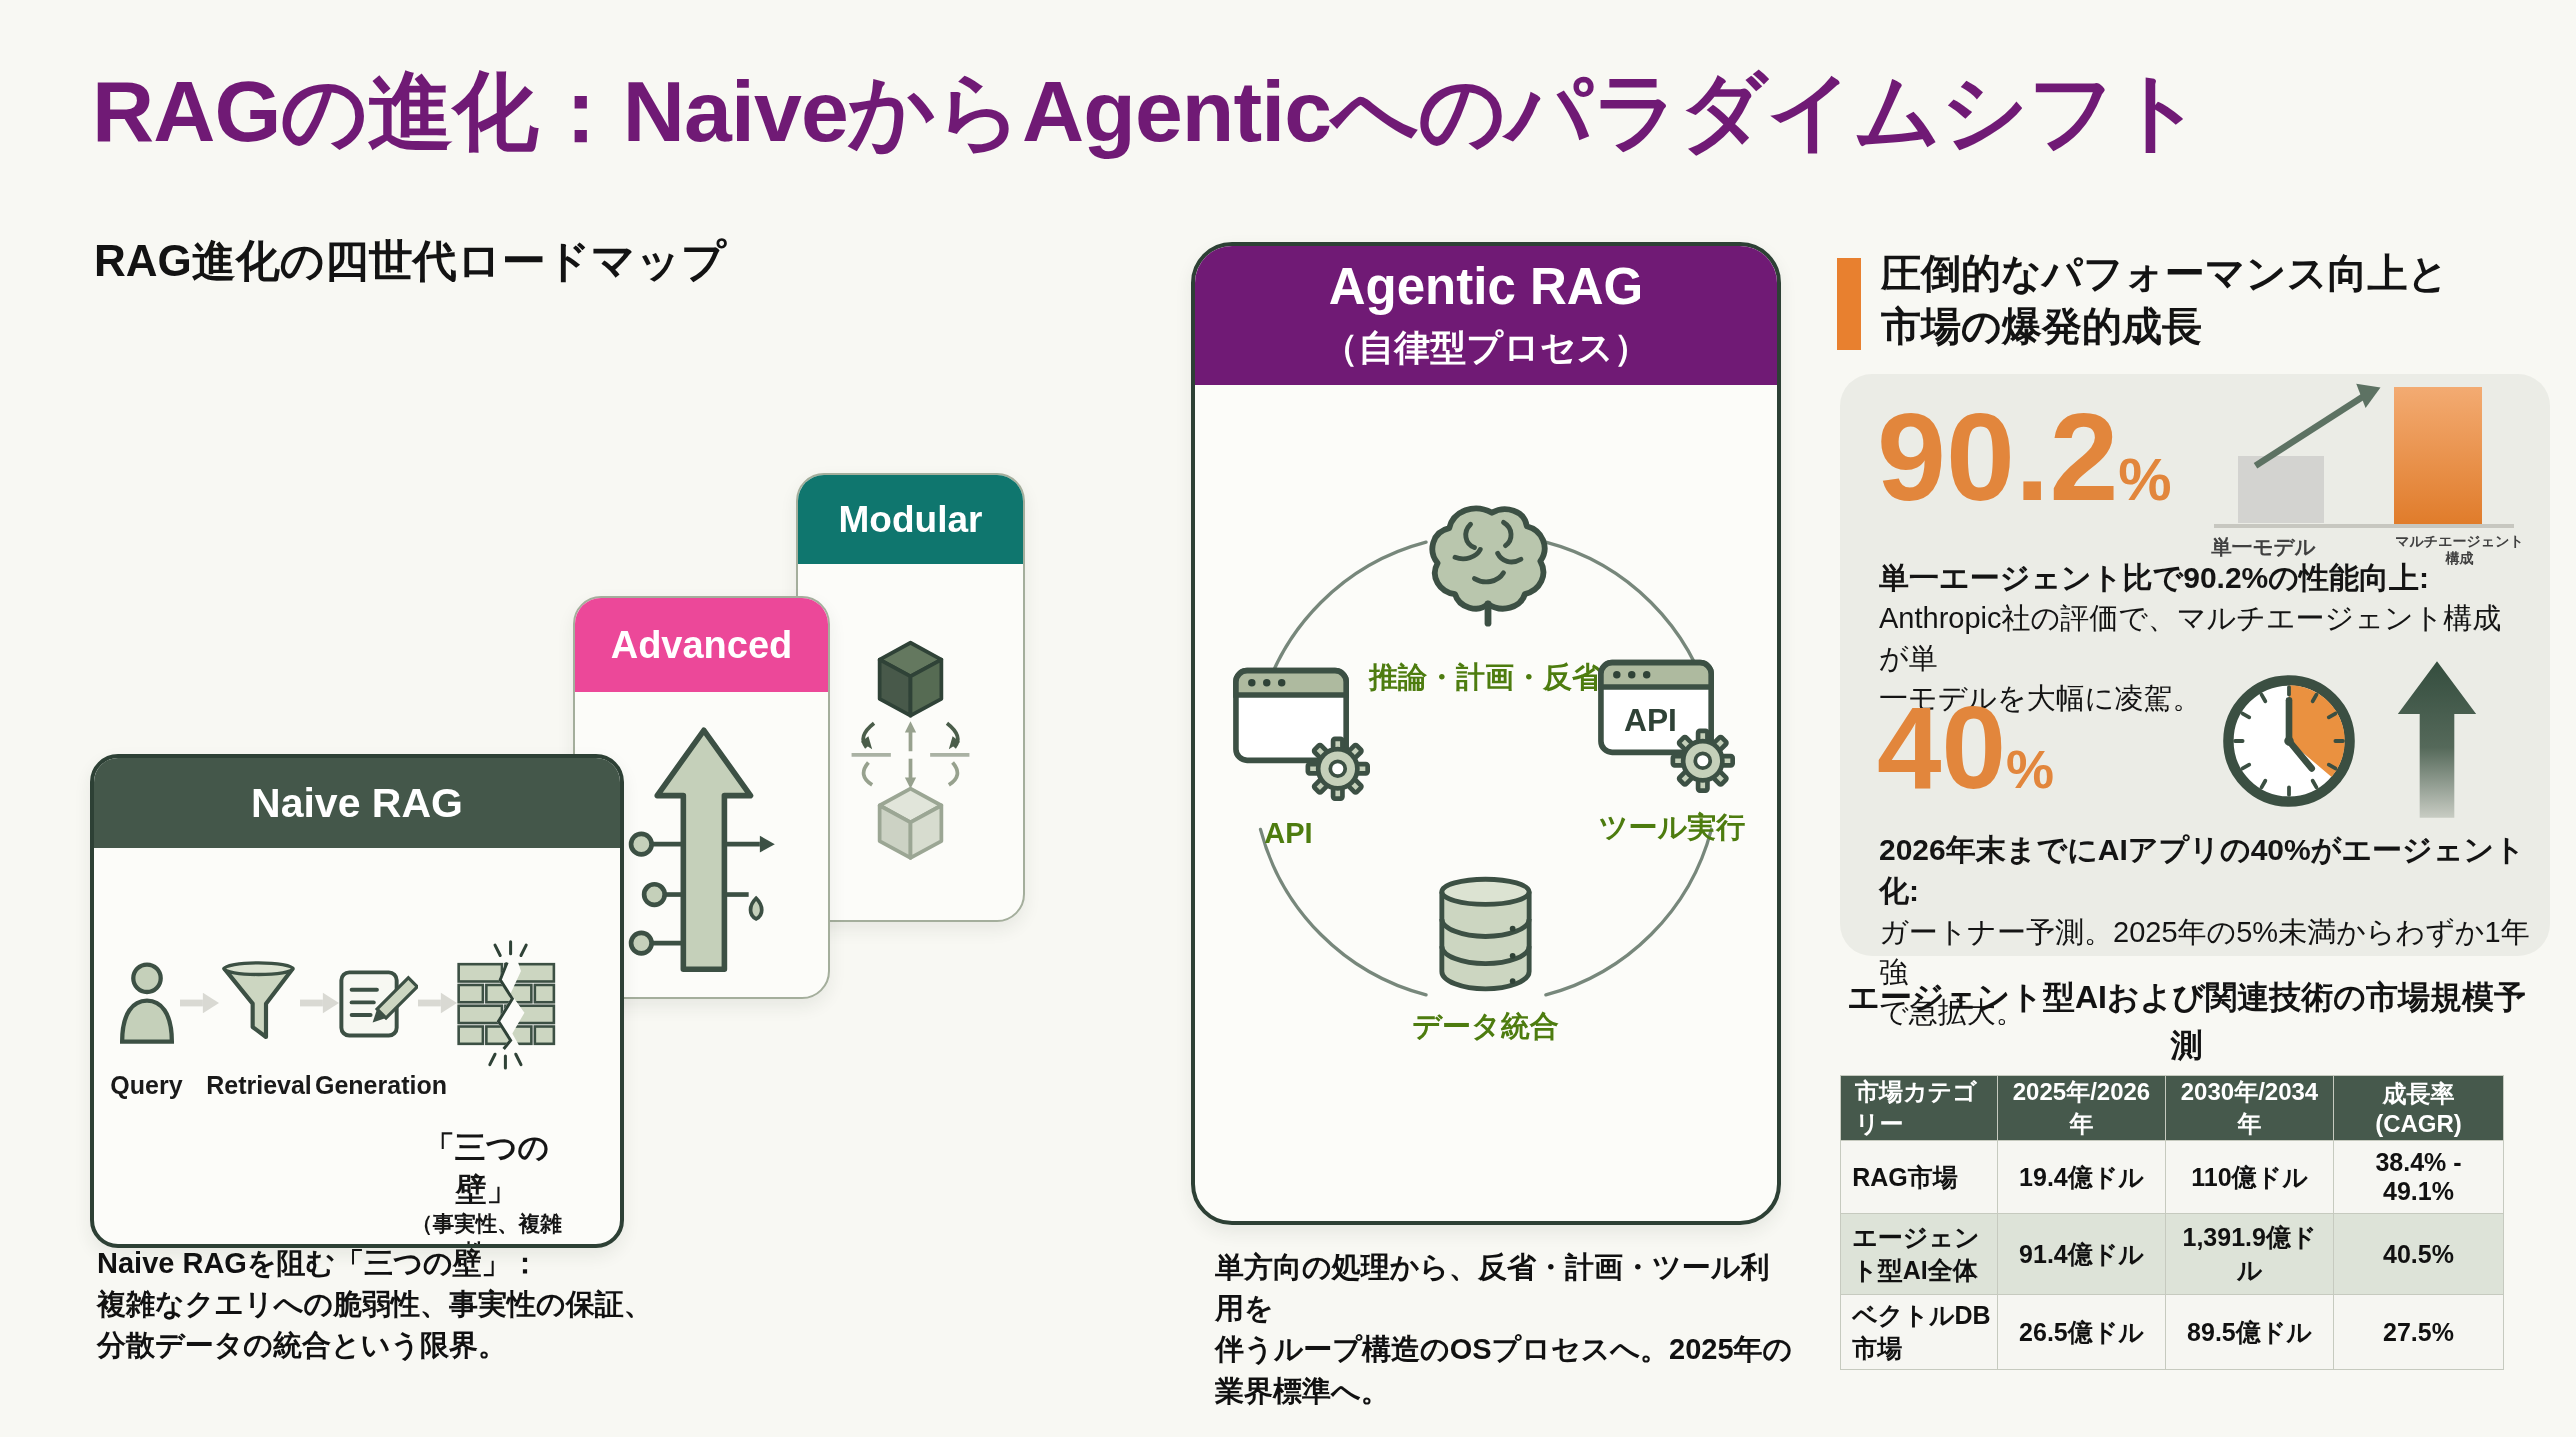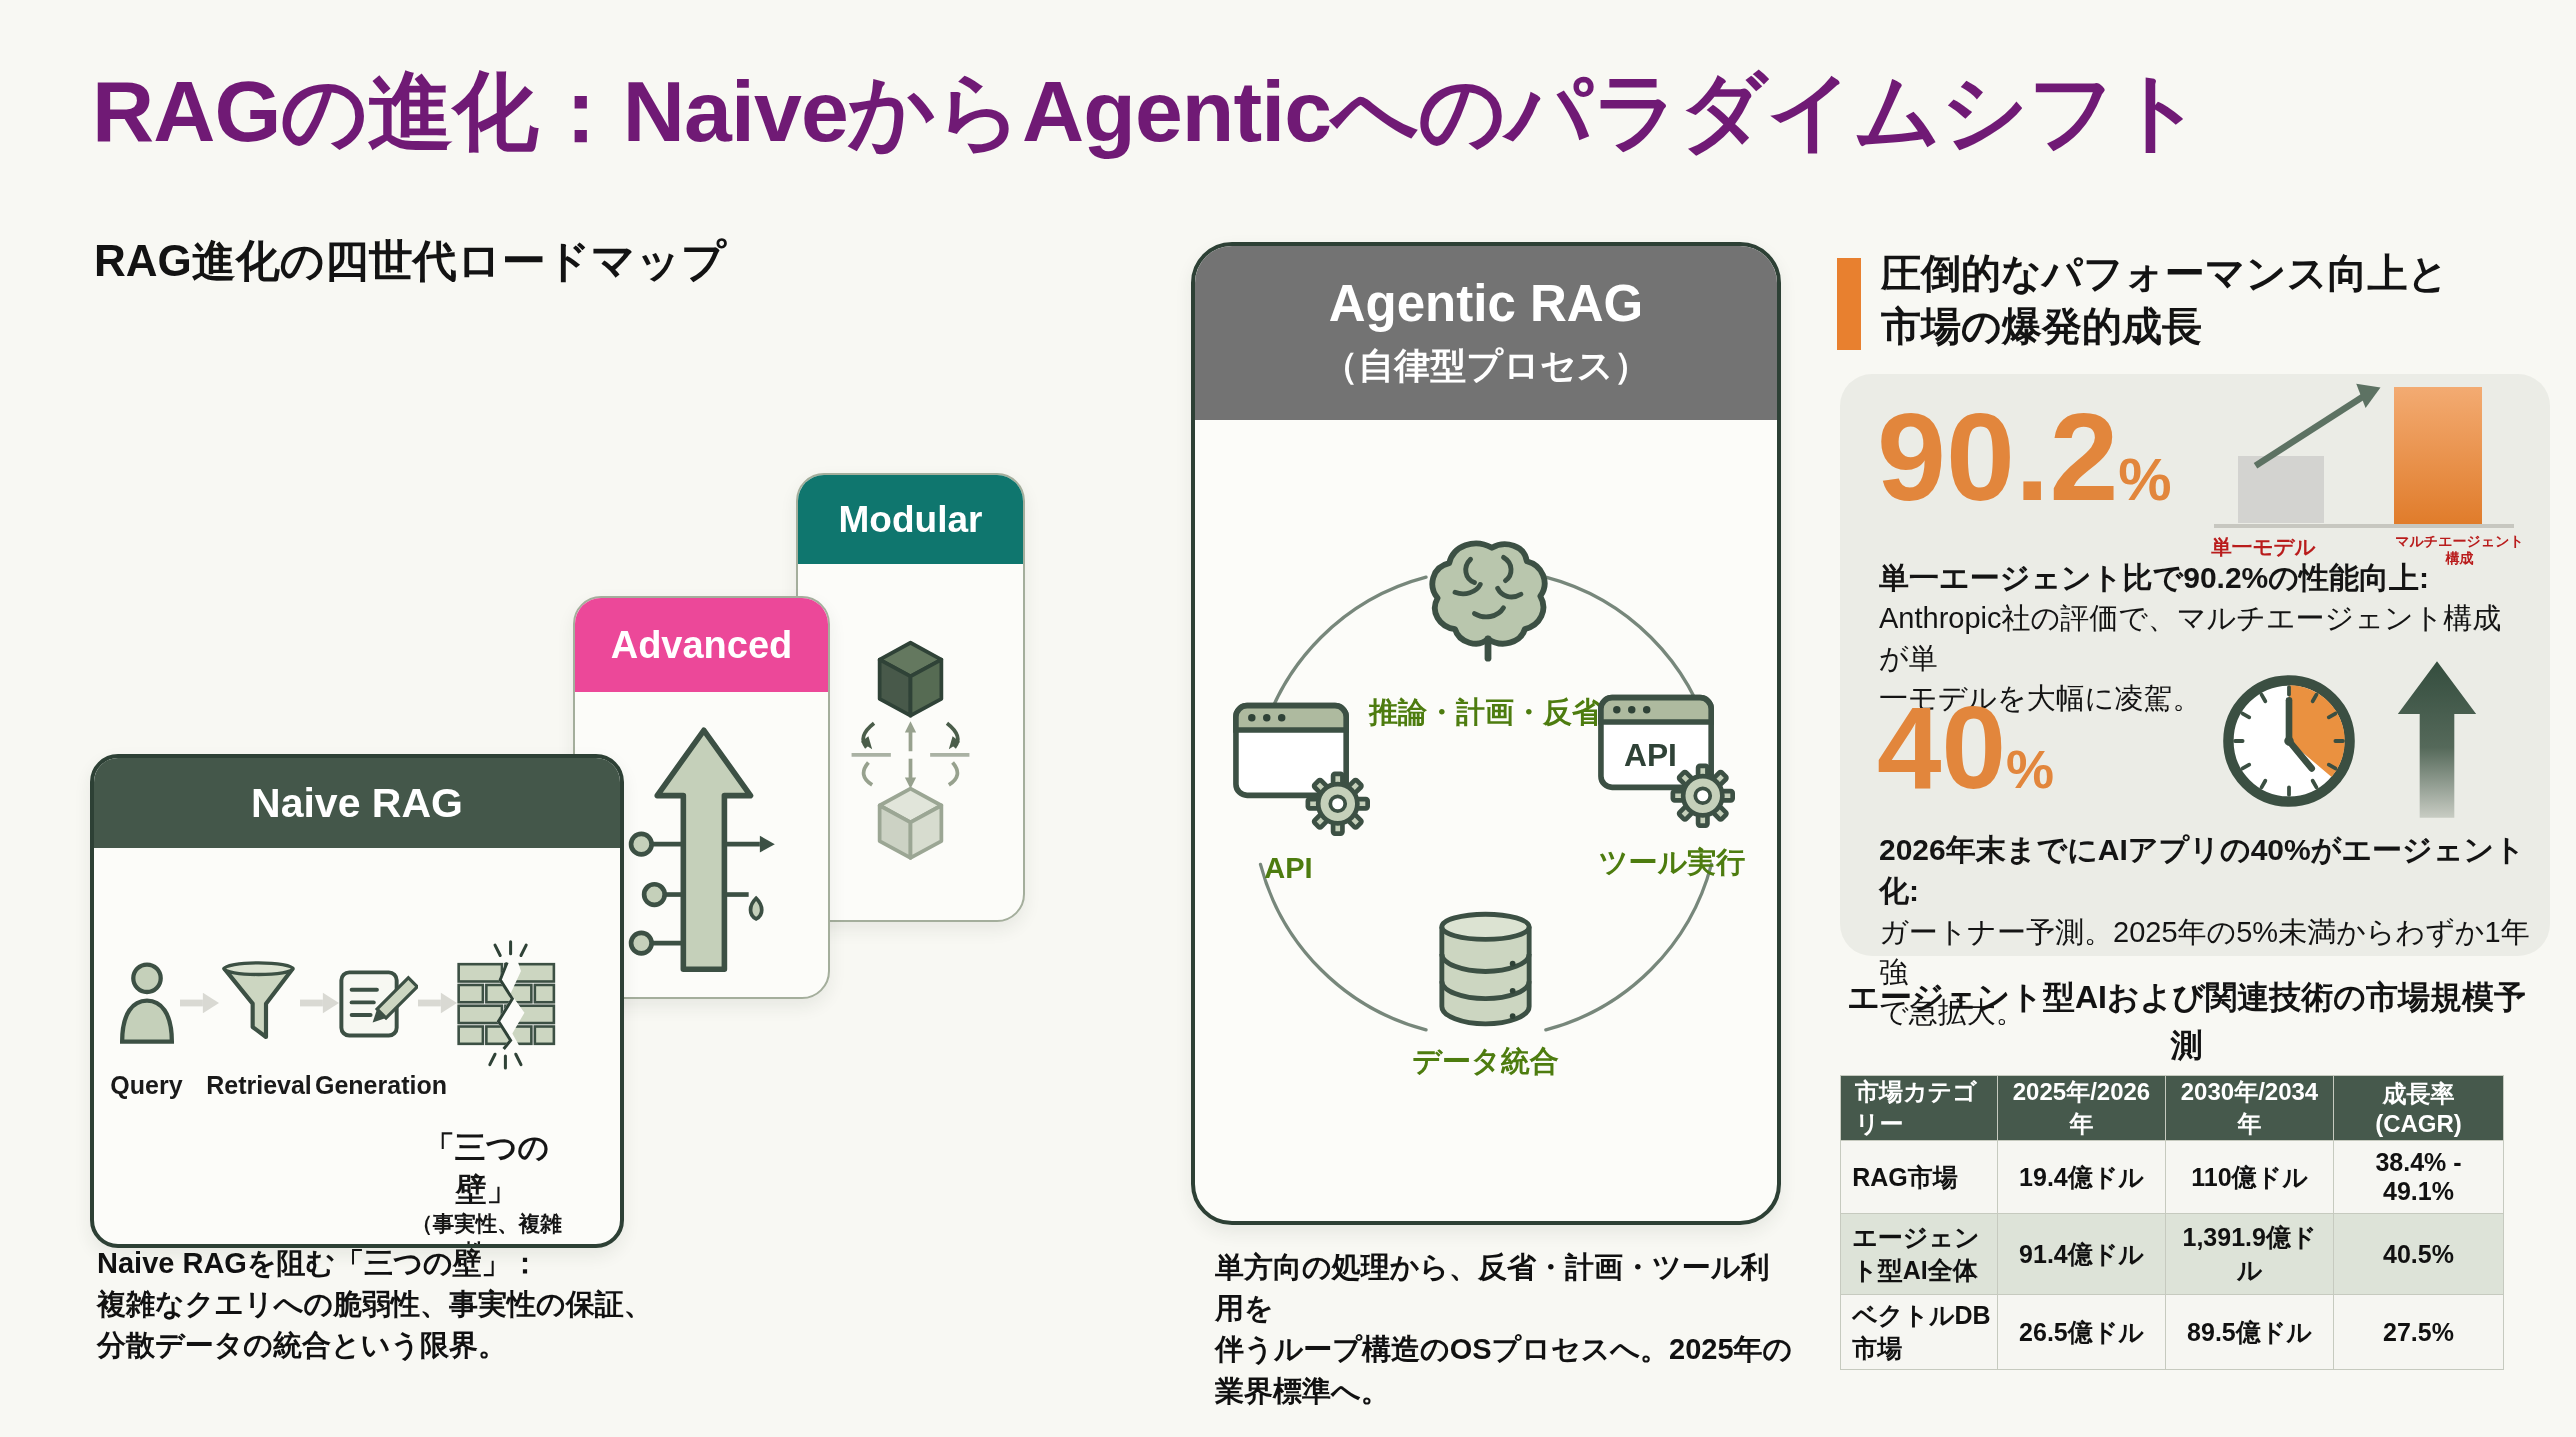--- a/index.html
+++ b/index.html
@@ -29,21 +29,21 @@
   .step-label{position:absolute;top:223px;font-size:25px;font-weight:bold;text-align:center;color:#1a1a1a;}
   .wall-text{position:absolute;left:309px;top:279px;width:167px;text-align:center;}
   .wall-title{font-size:31px;font-weight:bold;}
   .wall-sub{font-size:21.5px;font-weight:bold;line-height:1.3;}
 
   .caption{position:absolute;font-weight:bold;font-size:29px;line-height:1.42;color:#111;}
   .naive-caption{left:97px;top:1243px;width:618px;}
   .agentic-caption{left:1215px;top:1247px;width:580px;}
 
   .agentic{left:1191px;top:242px;width:590px;height:983px;border:4.7px solid #2d4035;border-radius:41px;z-index:2;}
-  .agentic .card-header{height:174px;background:#737373;}
+  .agentic .card-header{height:139px;background:#701a75;}
   .agentic-title{font-size:51px;line-height:1.15;}
   .agentic-subtitle{font-size:36px;font-weight:bold;margin-top:7.5px;}
   .agentic-body{position:relative;height:790px;}
   .node-label{position:absolute;font-size:29px;font-weight:bold;text-align:center;color:#4d7c0f;}
 
   .accent-bar{position:absolute;left:1837px;top:258px;width:24px;height:92px;background:#e8802f;}
   .stats-heading{position:absolute;left:1881px;top:247px;font-size:40px;font-weight:bold;line-height:1.32;color:#131313;}
 
   .stats-box{position:absolute;left:1840px;top:374px;width:710px;height:582px;background:#ebece6;border-radius:32px;}
   .stat-value{position:absolute;color:#e2863c;font-weight:bold;line-height:1;white-space:nowrap;}
@@ -53,21 +53,21 @@
   .v2 .unit{font-size:54px;}
   .stat-desc{position:absolute;font-size:29px;line-height:1.38;color:#141414;}
   .stat-desc .lead{font-size:30px;font-weight:bold;}
   .d1{left:39px;top:183px;width:651px;}
   .d2{left:39px;top:455px;width:655px;}
 
   .minichart{position:absolute;left:374px;top:11.2px;width:314px;height:168px;}
   .mc-axis{position:absolute;left:0;top:139px;width:300px;height:3.7px;background:#c7c7c0;}
   .mc-bar-gray{position:absolute;left:24px;top:71px;width:86px;height:67px;background:#d3d3d0;}
   .mc-bar-orange{position:absolute;left:180px;top:1.9px;width:88px;height:137px;background:linear-gradient(#f3ab72,#e07c2b);}
-  .mc-lbl{position:absolute;top:148px;font-weight:bold;text-align:center;color:#b91c1c;}
+  .mc-lbl{position:absolute;top:148px;font-weight:bold;text-align:center;color:#404040;}
   .mc-lbl1{left:-20.6px;width:140px;font-size:20.6px;}
   .mc-lbl2{left:166px;width:159px;font-size:14px;line-height:1.2;}
 
   .table-title{position:absolute;left:1840px;top:973px;width:693px;text-align:center;font-size:32px;font-weight:bold;line-height:1.5;color:#131313;}
   .market-table{position:absolute;left:1840px;top:1075px;border-collapse:collapse;}
   .market-table th{background:#46594c;color:#fff;font-size:24px;font-weight:bold;height:54px;border:1.9px solid #c6cabf;padding:0 5.6px;}
   .market-table th.cat{text-align:left;padding-left:14px;}
   .market-table td{font-size:25px;font-weight:bold;text-align:center;border:1.9px solid #c6cabf;background:#f6f6f2;color:#111;padding:0 5.6px;}
   .market-table td.cat{text-align:left;padding-left:11.2px;}
   .market-table tr.highlight td{background:#dde3d8;}

